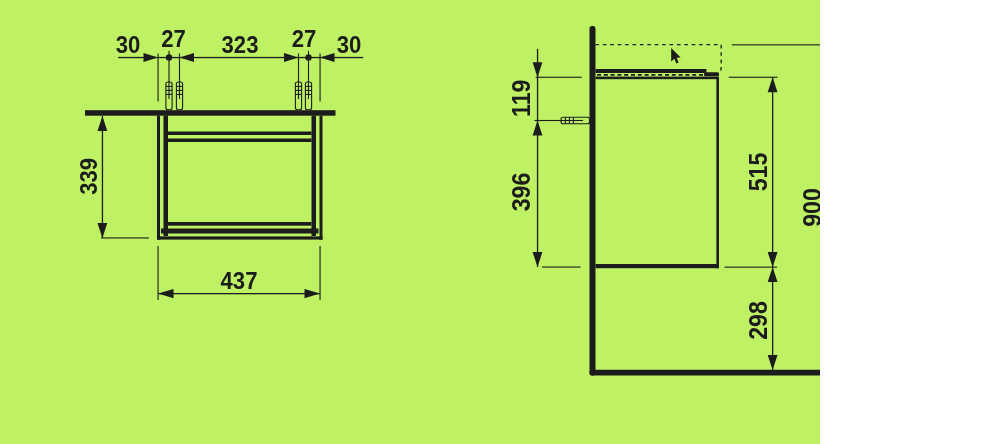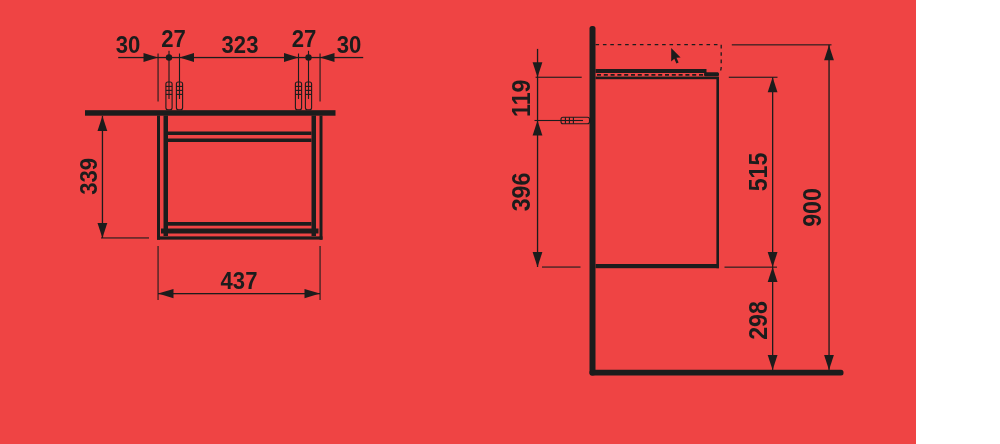--- a/index.html
+++ b/index.html
@@ -1,16 +1,16 @@
 <!DOCTYPE html>
 <html><head>
 <meta charset="utf-8">
 <style>
 html,body{margin:0;padding:0;background:#ffffff;}
-#c{position:relative;width:916px;height:444px;background:#ef4444;overflow:hidden;will-change:transform;transform:translateZ(0);}
+#c{position:relative;width:820px;height:444px;background:#bef264;overflow:hidden;will-change:transform;transform:translateZ(0);}
 svg{position:absolute;top:0;left:0;}
 text{font-family:"Liberation Sans",sans-serif;font-weight:bold;fill:#1c1c1c;font-size:24.3px;}
 .rv{font-size:25.5px;}
 </style>
 </head>
 <body>
 <div id="c">
 <svg width="1000" height="444" viewBox="0 0 1000 444" fill="#1c1c1c" stroke="none">
 
 <rect x="85" y="110.2" width="250.5" height="5.5"></rect>

